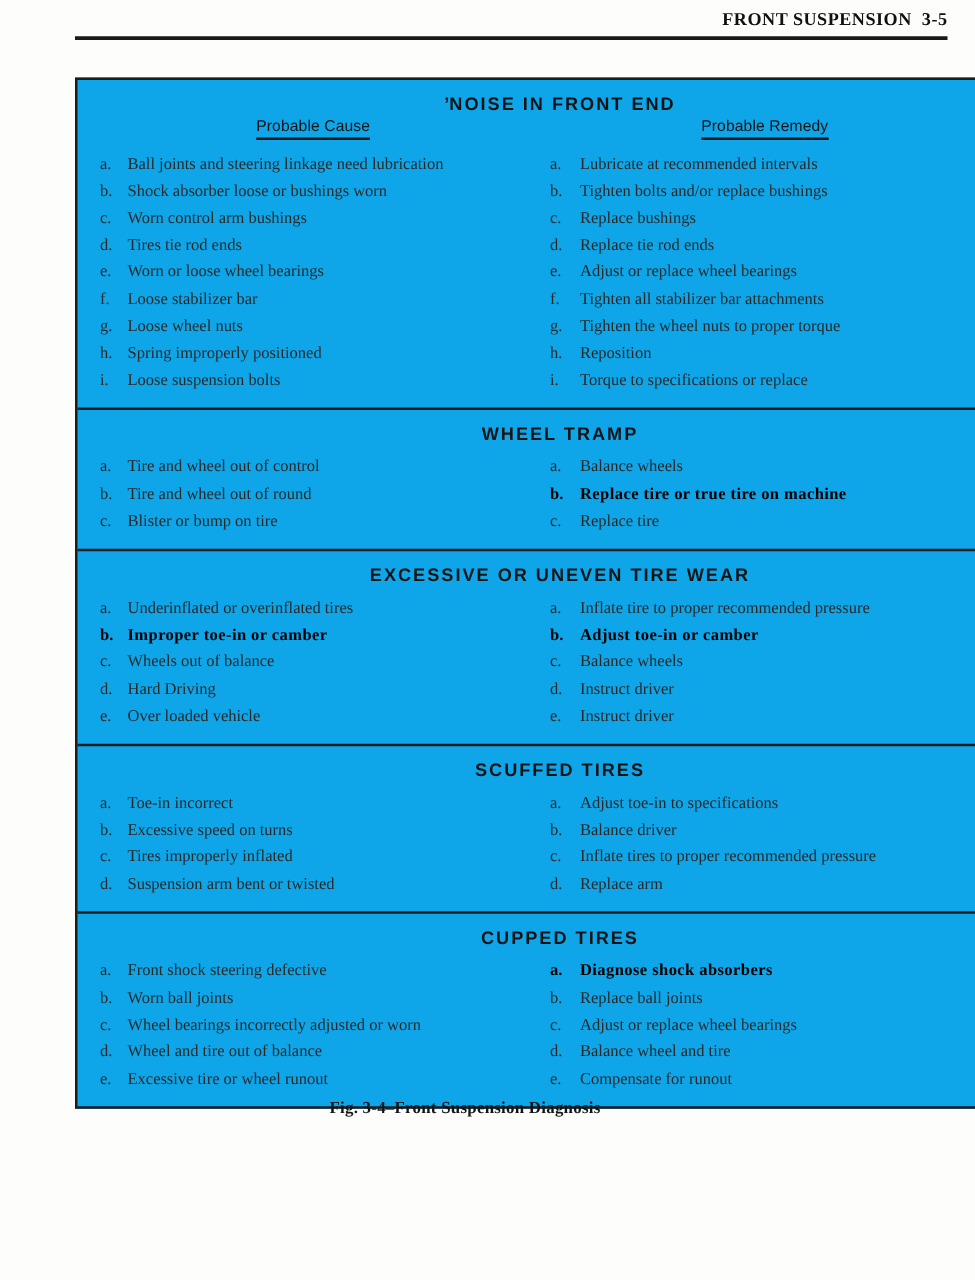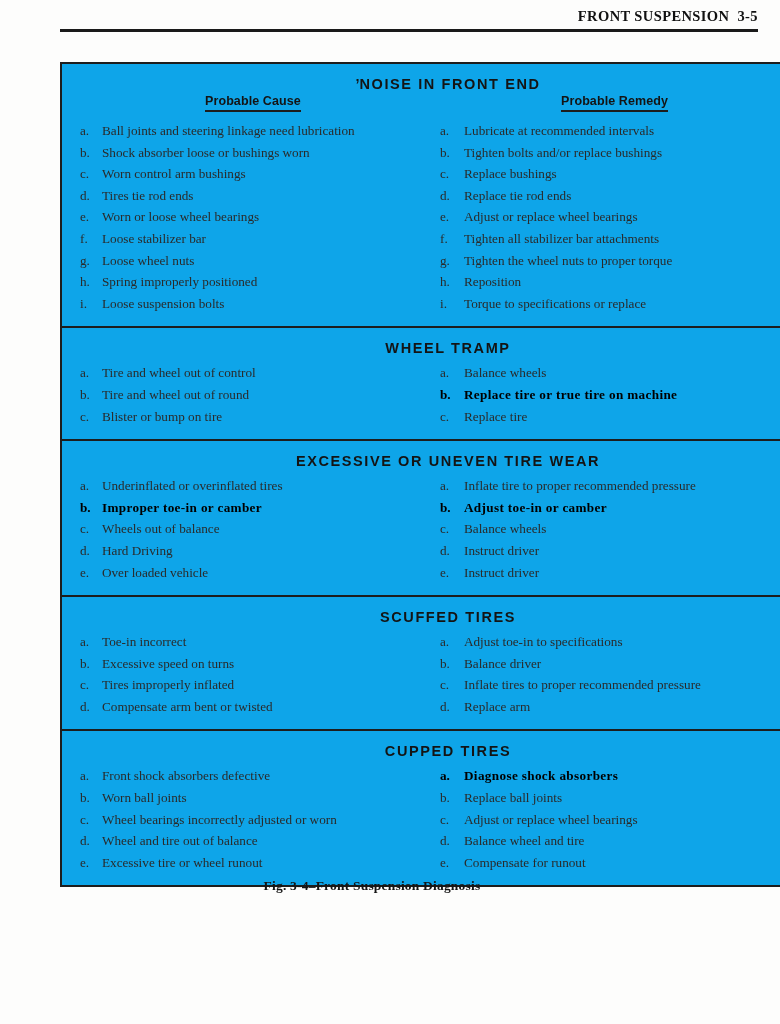--- a/index.html
+++ b/index.html
@@ -82,21 +82,21 @@
   }
 
   .colheads {
     position: relative;
     height: 22px;
   }
   .colhead {
     position: absolute;
     top: 0;
     font-family: "Liberation Sans", "DejaVu Sans", sans-serif;
-    font-weight: bold;
+    font-weight: normal;
     font-size: 12.5px;
     letter-spacing: 0.1px;
     color: #141414;
     padding-bottom: 2px;
     border-bottom: 2.4px solid #1d1d1d;
   }
   .colhead.cause  { left: 143px; }
   .colhead.remedy { left: 499px; }
 
   .rows {
@@ -258,30 +258,30 @@
           </div>
           <div class="row">
             <div class="cell left faint"><span class="mark">b.</span><span>Excessive speed on turns</span></div>
             <div class="cell right faint"><span class="mark">b.</span><span>Balance driver</span></div>
           </div>
           <div class="row">
             <div class="cell left faint"><span class="mark">c.</span><span>Tires improperly inflated</span></div>
             <div class="cell right faint"><span class="mark">c.</span><span>Inflate tires to proper recommended pressure</span></div>
           </div>
           <div class="row">
-            <div class="cell left faint"><span class="mark">d.</span><span>Compensate arm bent or twisted</span></div>
+            <div class="cell left faint"><span class="mark">d.</span><span>Suspension arm bent or twisted</span></div>
             <div class="cell right faint"><span class="mark">d.</span><span>Replace arm</span></div>
           </div>
         </div>
       </div>
       <div class="section">
         <div class="section-title"><span>CUPPED TIRES</span></div>
         <div class="rows">
           <div class="row">
-            <div class="cell left faint"><span class="mark">a.</span><span>Front shock absorbers defective</span></div>
+            <div class="cell left faint"><span class="mark">a.</span><span>Front shock steering defective</span></div>
             <div class="cell right bold"><span class="mark">a.</span><span>Diagnose shock absorbers</span></div>
           </div>
           <div class="row">
             <div class="cell left faint"><span class="mark">b.</span><span>Worn ball joints</span></div>
             <div class="cell right faint"><span class="mark">b.</span><span>Replace ball joints</span></div>
           </div>
           <div class="row">
             <div class="cell left faint"><span class="mark">c.</span><span>Wheel bearings incorrectly adjusted or worn</span></div>
             <div class="cell right faint"><span class="mark">c.</span><span>Adjust or replace wheel bearings</span></div>
           </div>

